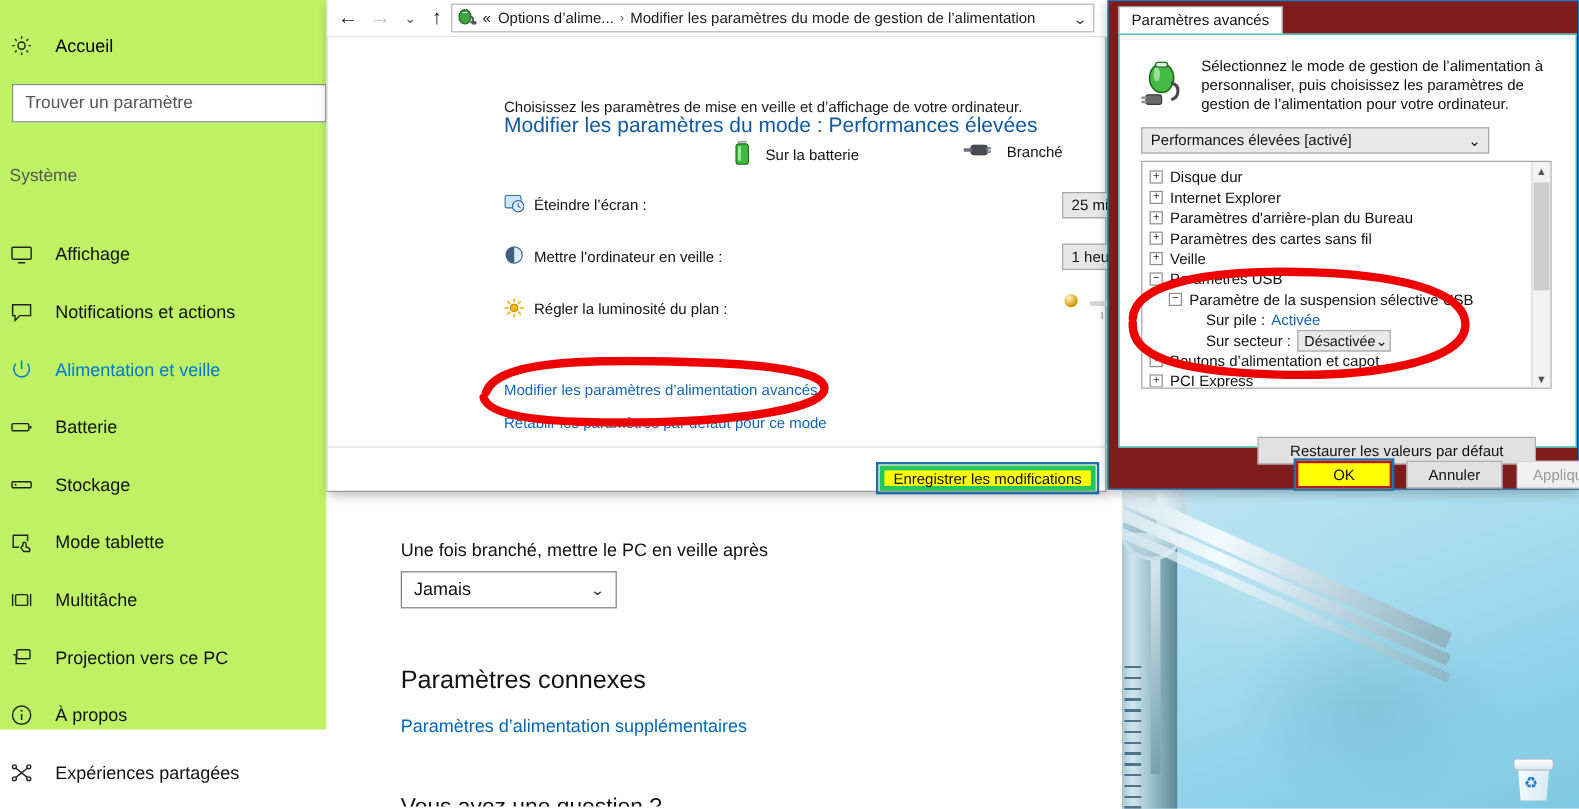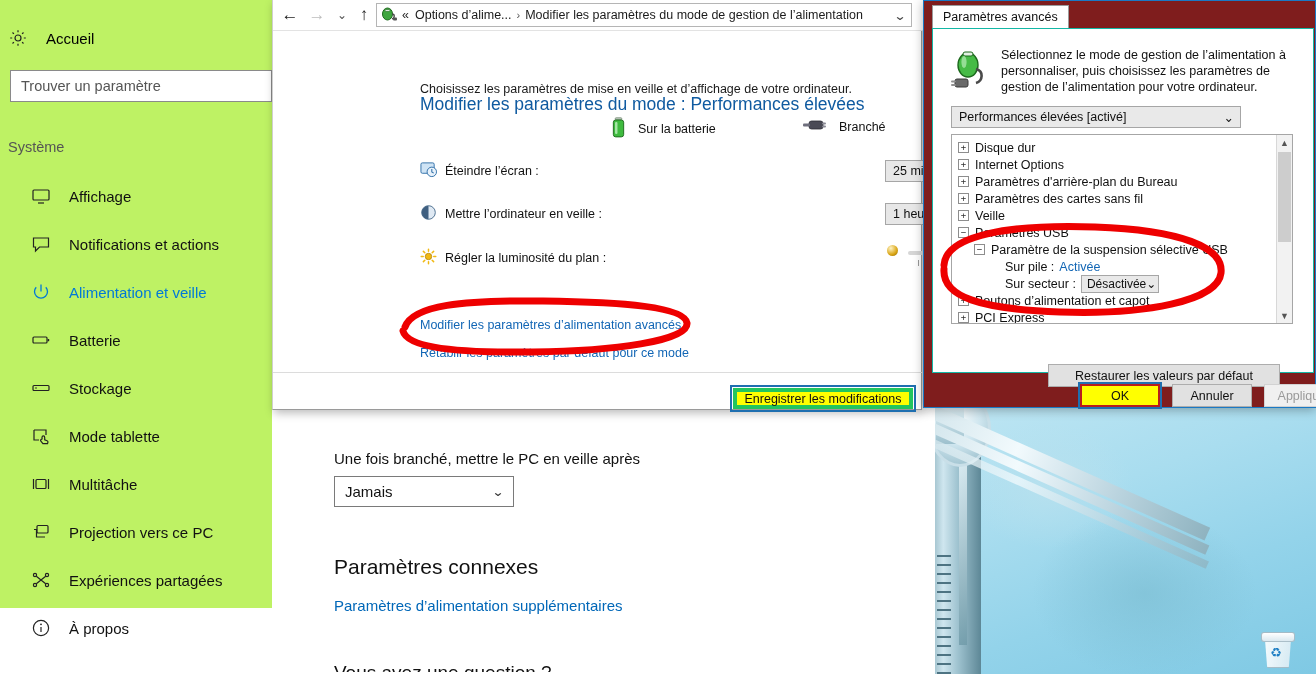--- a/index.html
+++ b/index.html
@@ -60,21 +60,21 @@
   #search-box{
     position:absolute;left:10px;top:70px;width:262px;height:32px;
     border:1px solid #8a8a8a;background:#fff;box-sizing:border-box;
   }
   #search-box input{
     border:0;outline:0;width:100%;height:100%;padding:0 10px;box-sizing:border-box;
     font-family:"Liberation Sans",sans-serif;font-size:14.5px;color:#333;background:transparent;
   }
   #search-box input::placeholder{color:#555;}
   .nav-section{position:absolute;left:8px;top:139px;font-size:14.5px;color:#555;}
-  #nav-list{position:absolute;left:0;top:172px;width:272px;margin-left:23px;}
+  #nav-list{position:absolute;left:0;top:188px;width:272px;}
   .nav-item{display:flex;align-items:center;gap:18px;height:48px;padding-left:8px;box-sizing:border-box;cursor:default;}
   .nav-item .label{font-size:15px;color:#111;white-space:nowrap;}
   .nav-item.active .label{color:#0078d7;}
   .nav-item.active .nav-ico{color:#0078d7;}
   
   #settings-main{position:absolute;left:272px;top:0;width:663px;height:674px;background:#fff;}
   .sm-label{position:absolute;font-size:15px;color:#111;}
   .sm-combo{
     position:absolute;border:1px solid #7a7a7a;background:#fff;box-sizing:border-box;
     display:flex;align-items:center;justify-content:space-between;padding:0 10px;
@@ -277,35 +277,35 @@
         </div>
         <div class="nav-item">
           <span class="nav-ico"><svg viewBox="0 0 20 20" width="20" height="20" fill="none" stroke="currentColor" stroke-width="1.2">
               <rect x="6" y="3.5" width="11" height="7.5" rx="1"></rect>
               <path d="M3 7.5h2.5v7.5H14"></path>
             </svg></span>
           <span class="label">Projection vers ce PC</span>
         </div>
         <div class="nav-item">
           <span class="nav-ico"><svg viewBox="0 0 20 20" width="20" height="20" fill="none" stroke="currentColor" stroke-width="1.2">
+              <circle cx="10" cy="10" r="7.6"></circle>
+              <path d="M10 9v5"></path>
+              <circle cx="10" cy="6.3" r=".9" fill="currentColor" stroke="none"></circle>
+            </svg></span>
+          <span class="label">À propos</span>
+        </div>
+        <div class="nav-item">
+          <span class="nav-ico"><svg viewBox="0 0 20 20" width="20" height="20" fill="none" stroke="currentColor" stroke-width="1.2">
               <circle cx="4" cy="5" r="1.6"></circle>
               <circle cx="16" cy="5" r="1.6"></circle>
               <circle cx="4" cy="15" r="1.6"></circle>
               <circle cx="16" cy="15" r="1.6"></circle>
               <path d="M5.3 6.2l9.4 7.6M14.7 6.2L5.3 13.8"></path>
             </svg></span>
           <span class="label">Expériences partagées</span>
-        </div>
-        <div class="nav-item">
-          <span class="nav-ico"><svg viewBox="0 0 20 20" width="20" height="20" fill="none" stroke="currentColor" stroke-width="1.2">
-              <circle cx="10" cy="10" r="7.6"></circle>
-              <path d="M10 9v5"></path>
-              <circle cx="10" cy="6.3" r=".9" fill="currentColor" stroke="none"></circle>
-            </svg></span>
-          <span class="label">À propos</span>
         </div>
       </div>
   </div>
 
   <div id="settings-main">
     <div class="sm-label" style="left:62px;top:450px;">Une fois branché, mettre le PC en veille après</div>
     <div class="sm-combo" style="left:62px;top:476px;width:180px;height:31px;">
       <span>Jamais</span>
       <span class="chev">⌄</span>
     </div>
@@ -465,21 +465,21 @@
     </div>
 
     <div id="tree-box">
       <div id="tree-rows" style="position:absolute;left:6px;top:4px;width:310px;">
           <div class="tree-row">
             <span class="tgl">+</span>
             <span>Disque dur</span>
           </div>
           <div class="tree-row">
             <span class="tgl">+</span>
-            <span>Internet Options</span>
+            <span>Internet Explorer</span>
           </div>
           <div class="tree-row">
             <span class="tgl">+</span>
             <span>Paramètres d'arrière-plan du Bureau</span>
           </div>
           <div class="tree-row">
             <span class="tgl">+</span>
             <span>Paramètres des cartes sans fil</span>
           </div>
           <div class="tree-row">

